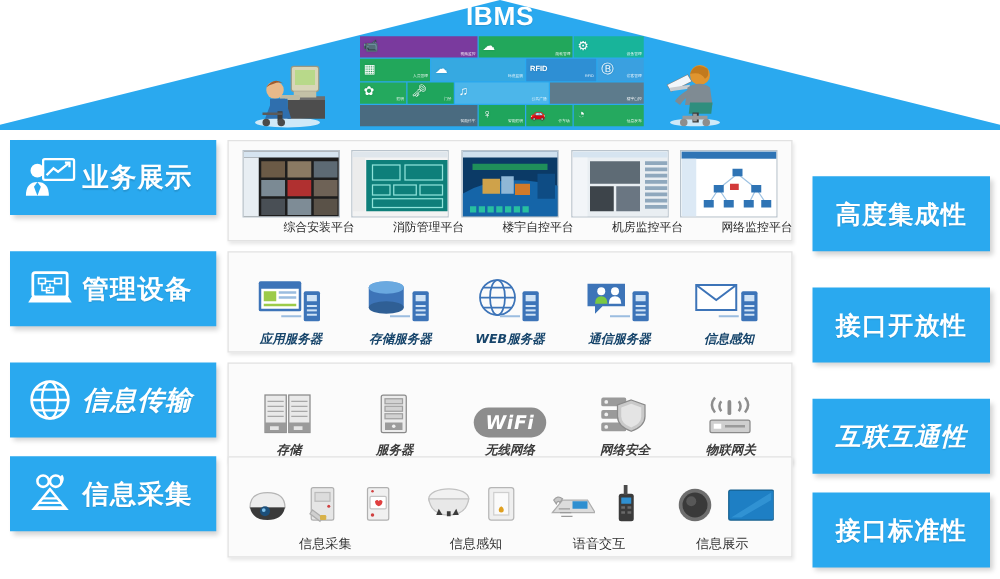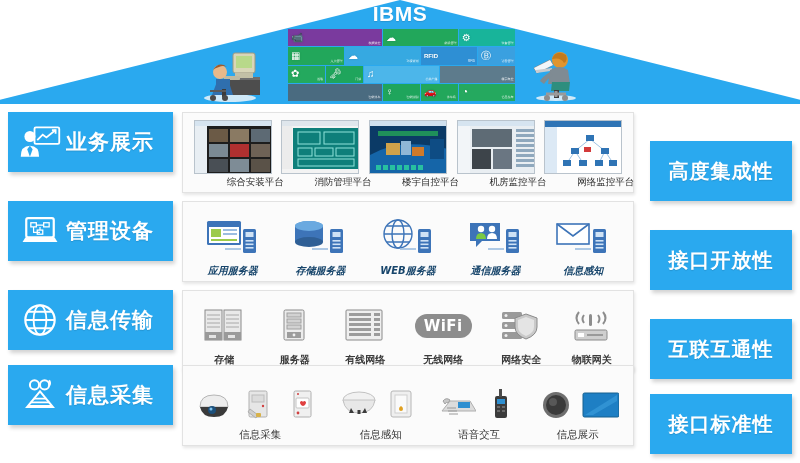--- a/index.html
+++ b/index.html
@@ -52,21 +52,21 @@
   .tile.photo .tlabel { color: rgba(255,255,255,.95); }
 
   
   .person { position: absolute; z-index: 5; }
   .person svg { display: block; }
 
   
   .row { position: absolute; left: 0; width: 800px; height: 81px; }
   .row1 { top: 112px; }
   .row2 { top: 201px; }
-  .row3 { top: 290px; }
+  .row3 { top: 290px; font-style: italic; }
   .row4 { top: 365px; }
 
   .side-card {
     position: absolute; height: 60px;
     background: #2aa9ef;
     box-shadow: 2px 3px 4px rgba(0,0,0,.18);
     display: flex; align-items: center;
   }
   .side-left  { left: 8px;  width: 165px; padding-left: 10px; }
   .side-right { left: 650px; width: 142px; justify-content: center; margin-top: 29px; }
@@ -92,21 +92,21 @@
   .shot-item { display: flex; flex-direction: column; align-items: center; width: 84px; }
   .shot {
     width: 78px; height: 54px; border: 1px solid #b9c3cc; background: #fff;
     position: relative; overflow: hidden;
   }
   .shot-cap { font-size: 9.5px; color: #2b2b2b; margin-top: 2px; white-space: nowrap;
               font-family: "DejaVu Sans", sans-serif; margin-left: 45px; }
 
   
   .icon-item { display: flex; flex-direction: column; align-items: center; }
-  .icon-box { height: 48px; display: flex; align-items: center; justify-content: center; }
+  .icon-box { height: 48px; display: flex; align-items: flex-end; justify-content: center; }
   .icon-cap { font-size: 10px; color: #2b2b2b; margin-top: 3px; white-space: nowrap;
               font-weight: bold; font-family: "DejaVu Sans", sans-serif; }
   .r2 .icon-cap { color: #17456b; font-style: italic; }
   .r3 .icon-cap { color: #3b3b3b; }
   .r4 .icon-cap { color: #333; font-weight: normal; font-size: 10.5px; }
 
   .grp { display: flex; flex-direction: column; align-items: center; }
   .grp-icons { display: flex; align-items: flex-end; gap: 6px; height: 50px; }
 
   .wifi-pill {
@@ -524,40 +524,20 @@
                   <rect x="13" y="17" width="14" height="4"></rect>
                 </g>
                 <rect x="13" y="24" width="14" height="6" fill="#9c9c9c"></rect>
                 <circle cx="20" cy="27" r="1.4" fill="#efefef"></circle>
               </svg>
             </div>
             <div class="icon-cap">服务器</div>
           </div>
           <div class="icon-item">
             <div class="icon-box">
-              <svg width="42" height="36" viewBox="0 0 42 36">
-                <rect x="2" y="2" width="36" height="30" rx="1" fill="#efefef" stroke="#8a8a8a"></rect>
-                <g fill="#9c9c9c">
-                  <rect x="5" y="5" width="22" height="3"></rect>
-                  <rect x="5" y="10" width="22" height="3"></rect>
-                  <rect x="5" y="15" width="22" height="3"></rect>
-                  <rect x="5" y="20" width="22" height="3"></rect>
-                  <rect x="5" y="25" width="22" height="3"></rect>
-                  <rect x="30" y="5" width="6" height="3"></rect>
-                  <rect x="30" y="10" width="6" height="3"></rect>
-                  <rect x="30" y="15" width="6" height="3"></rect>
-                  <rect x="30" y="20" width="6" height="3"></rect>
-                  <rect x="30" y="25" width="6" height="3"></rect>
-                </g>
-              </svg>
-            </div>
-            <div class="icon-cap">有线网络</div>
-          </div>
-          <div class="icon-item">
-            <div class="icon-box">
               <span class="wifi-pill">WiFi</span>
             </div>
             <div class="icon-cap">无线网络</div>
           </div>
           <div class="icon-item">
             <div class="icon-box">
               <svg width="42" height="36" viewBox="0 0 42 36">
                 <rect x="2" y="4" width="20" height="7" rx="1.5" fill="#9a9a9a"></rect>
                 <rect x="2" y="14" width="20" height="7" rx="1.5" fill="#9a9a9a"></rect>
                 <rect x="2" y="24" width="20" height="7" rx="1.5" fill="#9a9a9a"></rect>

